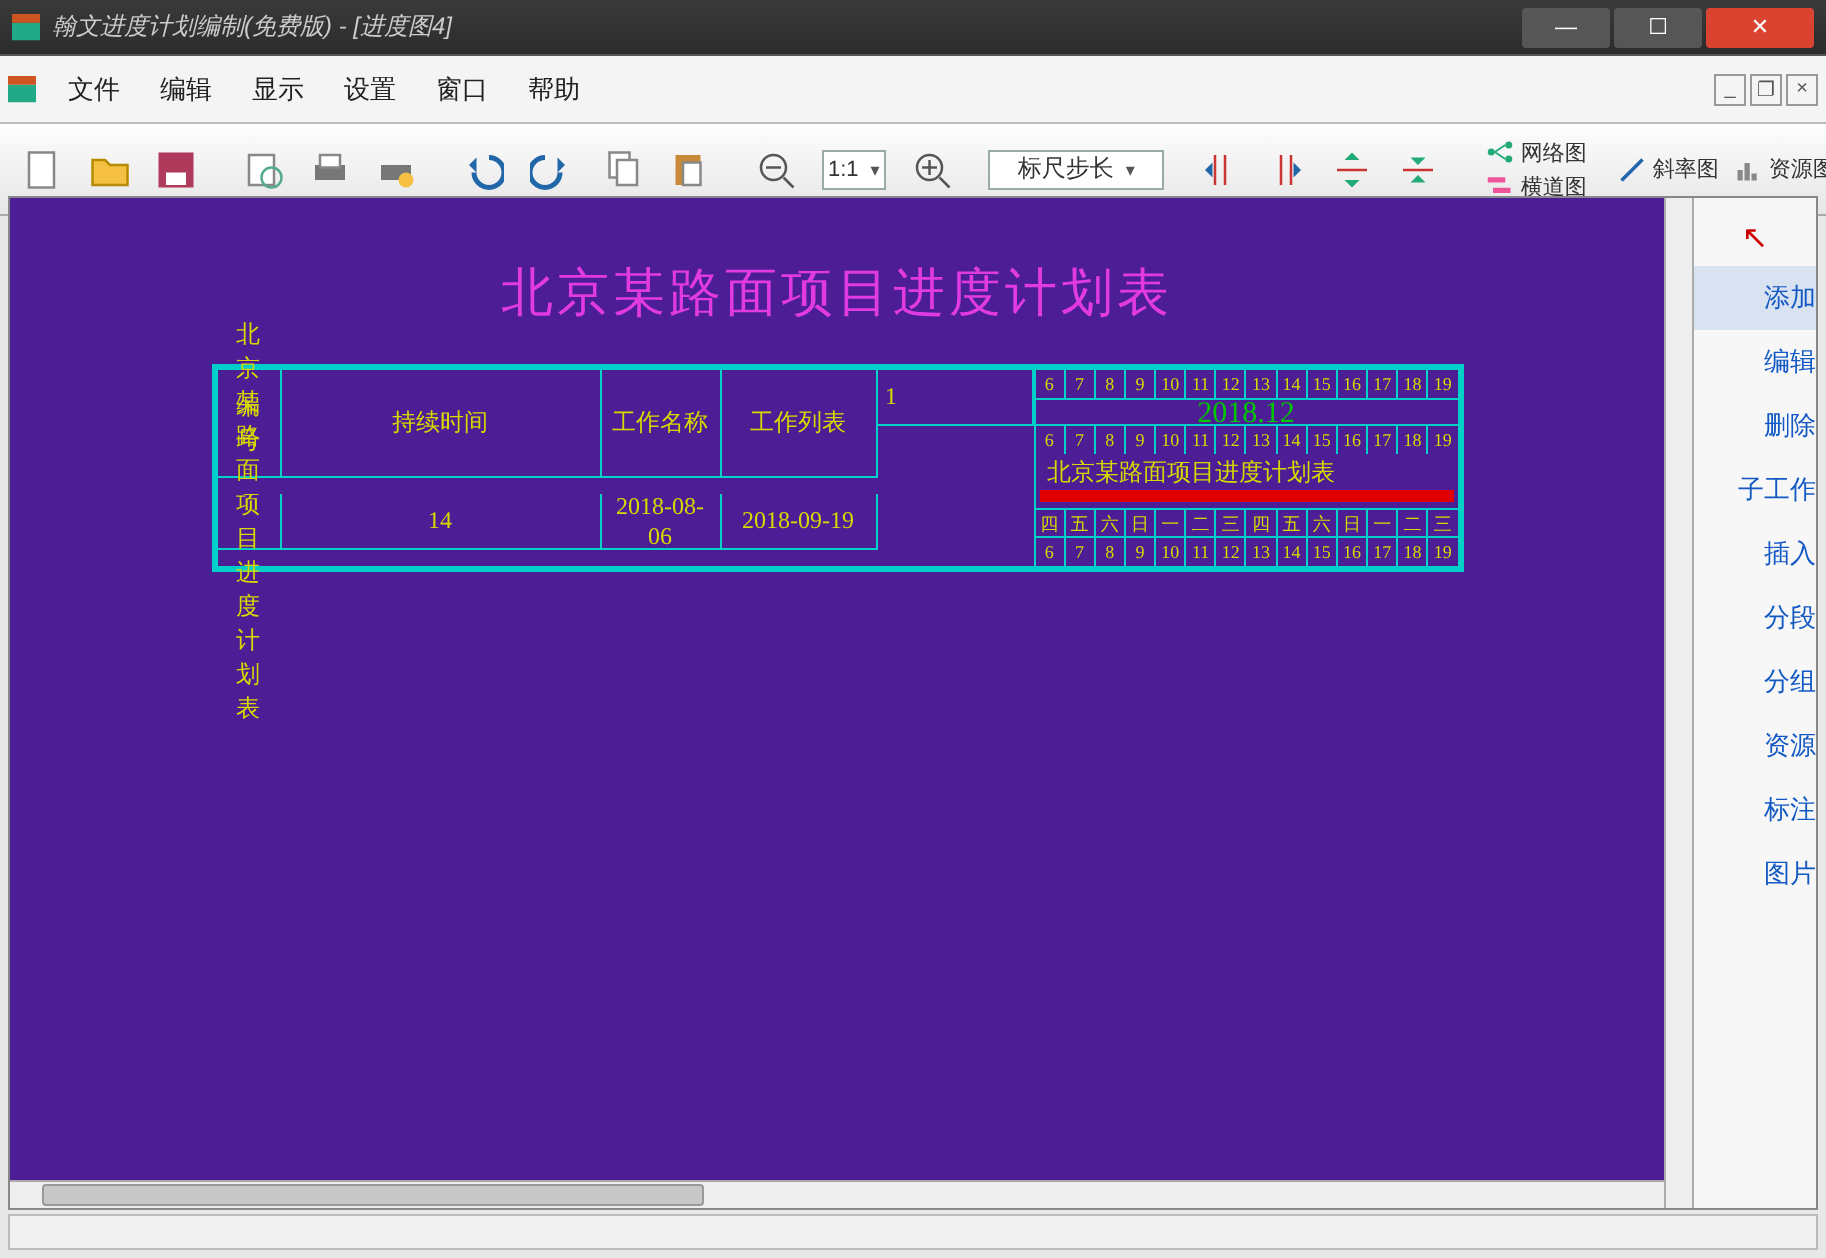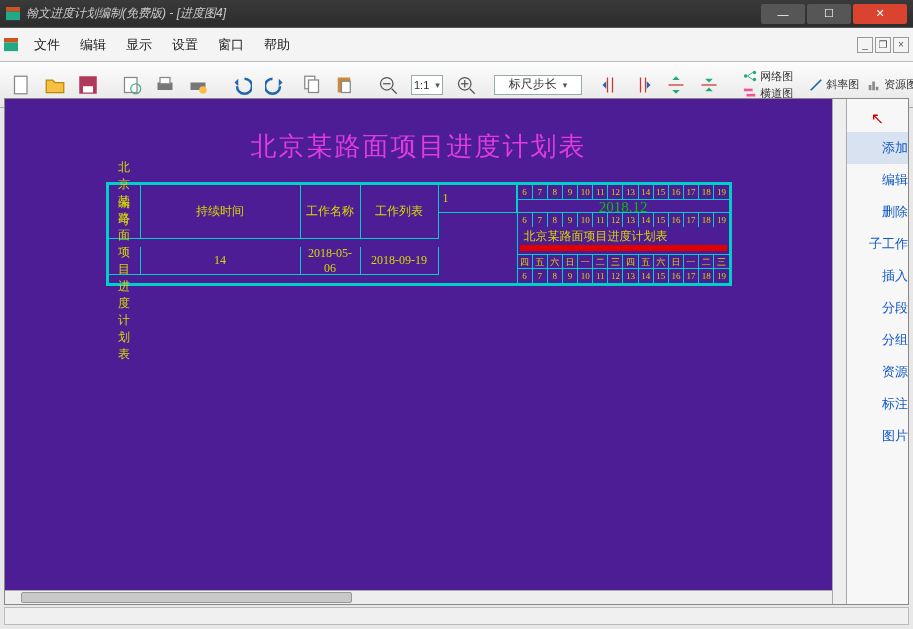--- a/index.html
+++ b/index.html
@@ -291,21 +291,21 @@
       <div class="chart-table">
         <div class="ct-left">
           <div class="cell hdr">编号</div>
           <div class="cell hdr">持续时间</div>
           <div class="cell hdr">工作名称</div>
           <div class="cell hdr">工作列表</div>
 
           <div class="cell row" style="justify-content:flex-start; padding-left:4px;">1</div>
           <div class="cell row" style="justify-content:flex-start;">北京某路面项目进度计划表</div>
           <div class="cell row">14</div>
-          <div class="cell row">2018-05-06</div>
+          <div class="cell row">2018-08-06</div>
           <div class="cell row">2018-09-19</div>
         </div>
         <div class="ct-right">
           <div class="tick-row" id="top-dates-1">
               <div class="tick">6</div>
               <div class="tick">7</div>
               <div class="tick">8</div>
               <div class="tick">9</div>
               <div class="tick">10</div>
               <div class="tick">11</div>

